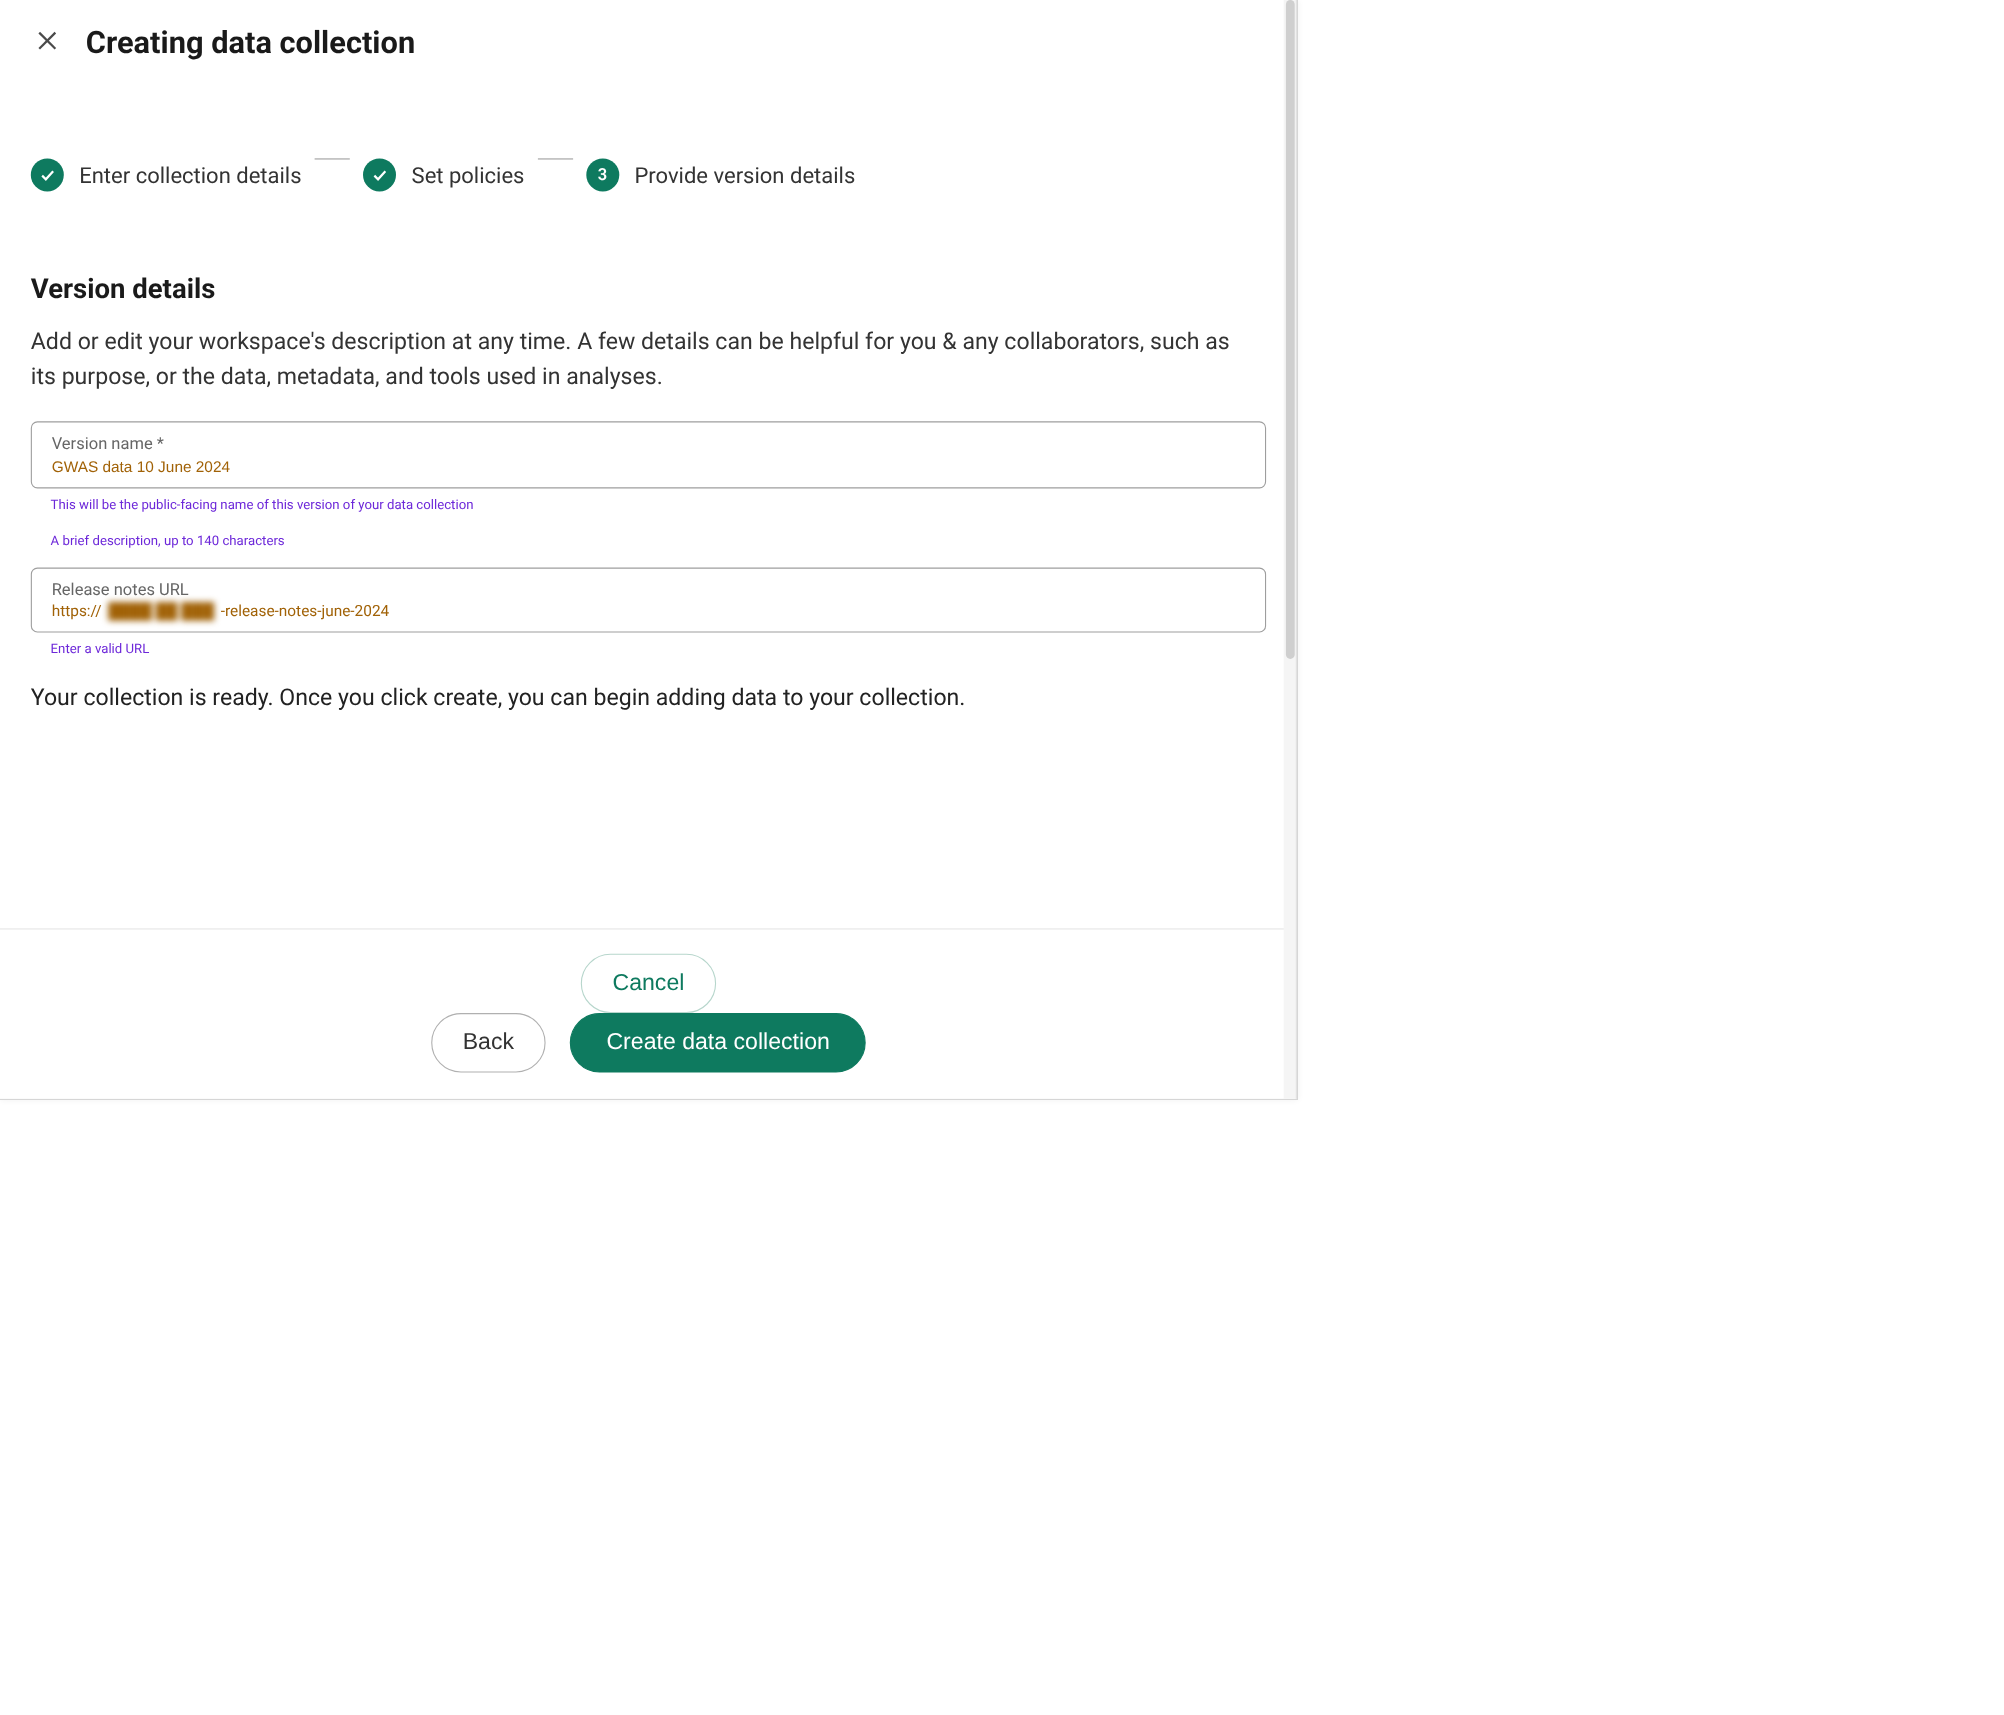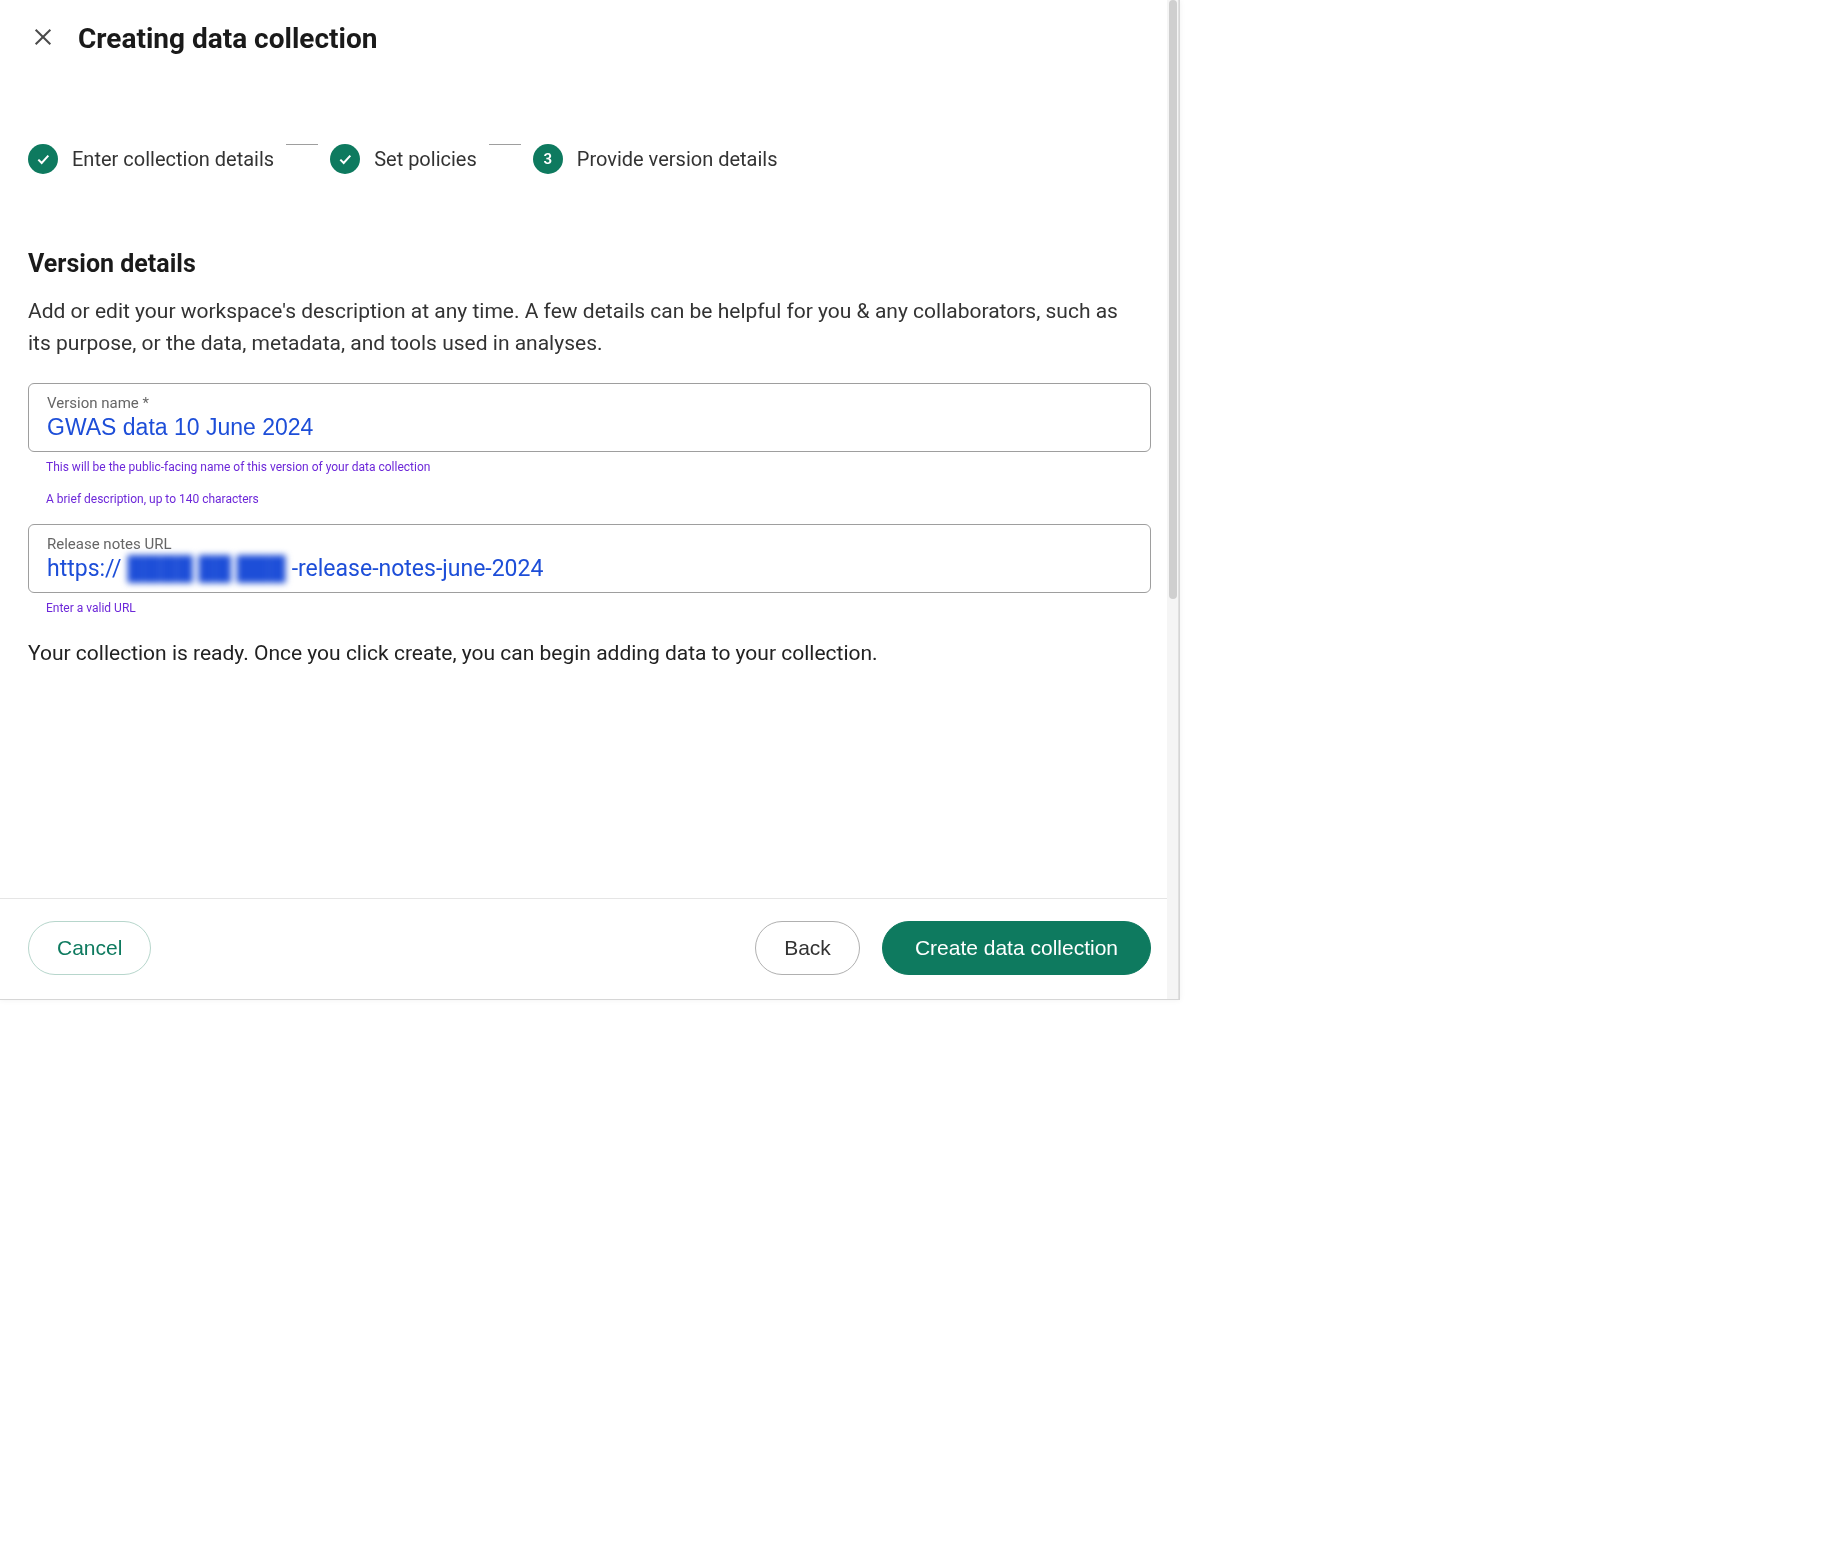--- a/index.html
+++ b/index.html
@@ -136,22 +136,22 @@
   .field-label {
     font-size: 15px;
     color: #666;
     margin-bottom: 2px;
     display: block;
   }
   .field-input {
     width: 100%;
     border: none;
     outline: none;
-    font-size: 23px;
-    color: #1d4ed8;
+    font-size: 14px;
+    color: #a16207;
     background: transparent;
   }
   .helper {
     font-size: 12px;
     color: #6d28d9;
     margin-top: 8px;
     padding-left: 18px;
   }
   .blur-chunk { filter: blur(3px); display:inline-block; }
 
@@ -161,20 +161,21 @@
     margin-top: 26px;
   }
 
   
   .footer {
     border-top: 1px solid #e5e5e5;
     padding: 22px 28px 24px 28px;
     display: flex;
     justify-content: space-between;
     align-items: center;
+    flex-direction: column;
   }
   .footer-right { display: flex; gap: 22px; align-items: center; }
   .btn {
     font-size: 21px;
     font-weight: 500;
     border-radius: 999px;
     padding: 14px 28px;
     cursor: pointer;
     border: 1px solid transparent;
     background: none;

